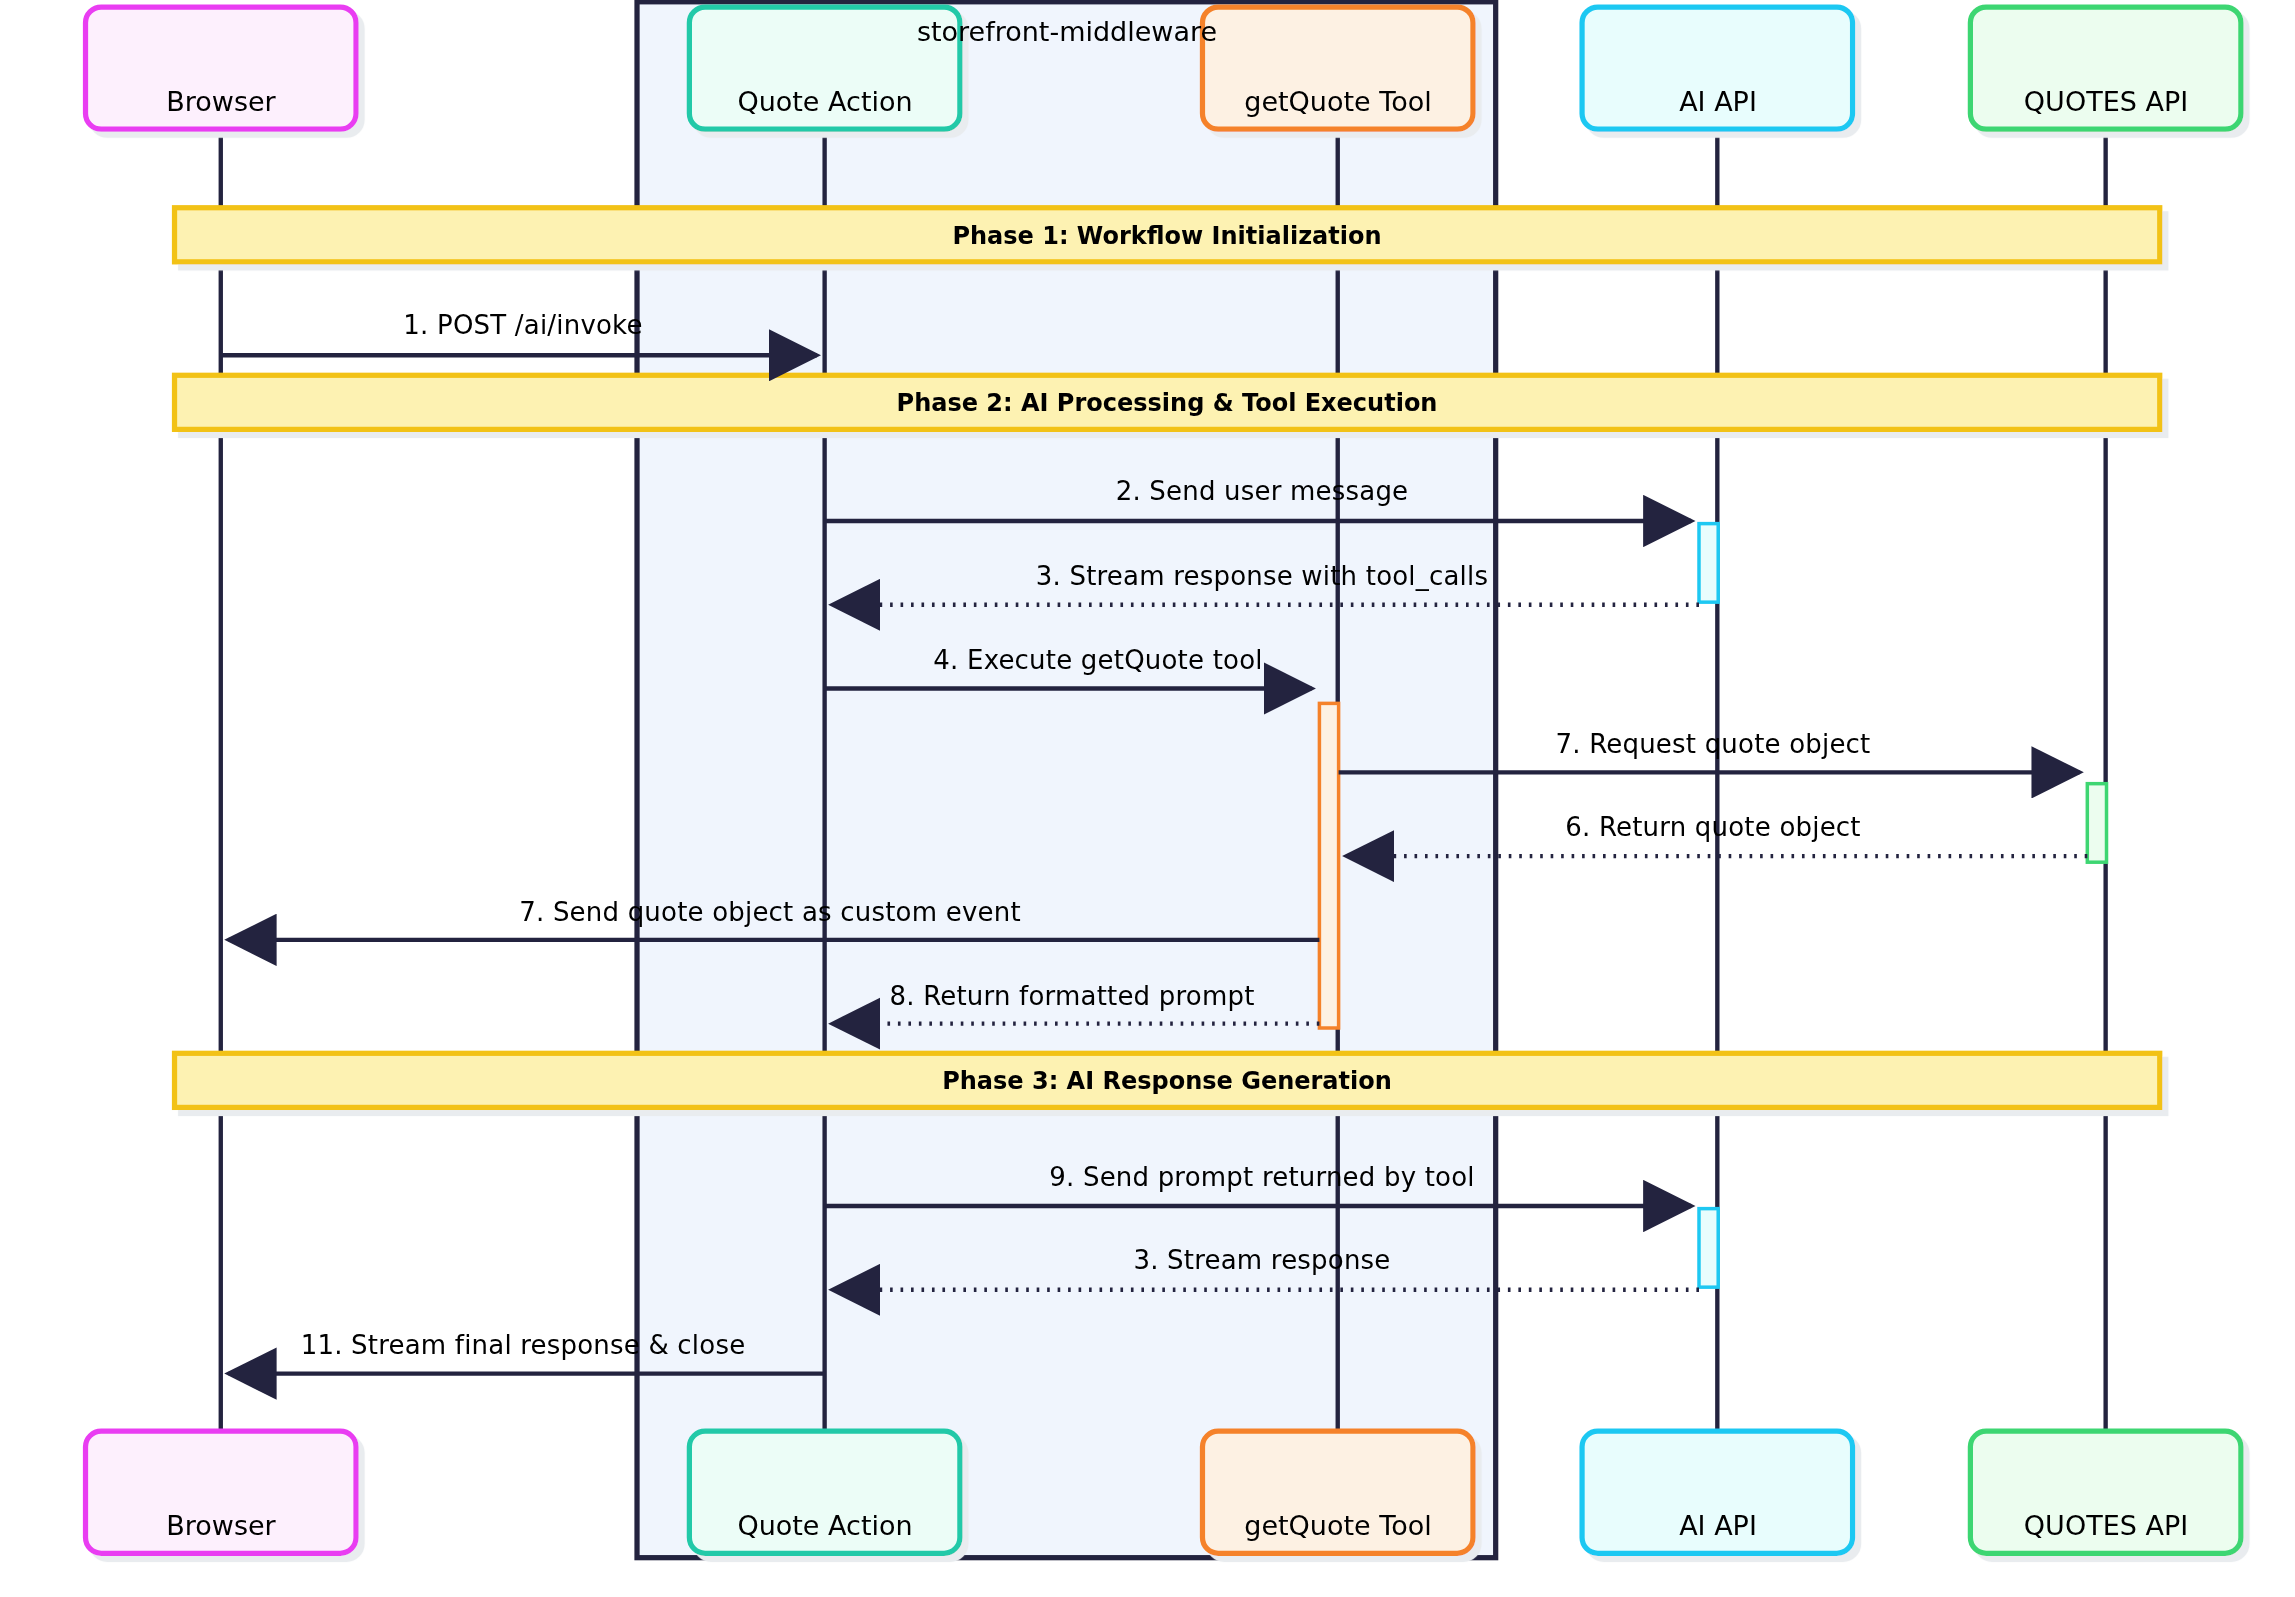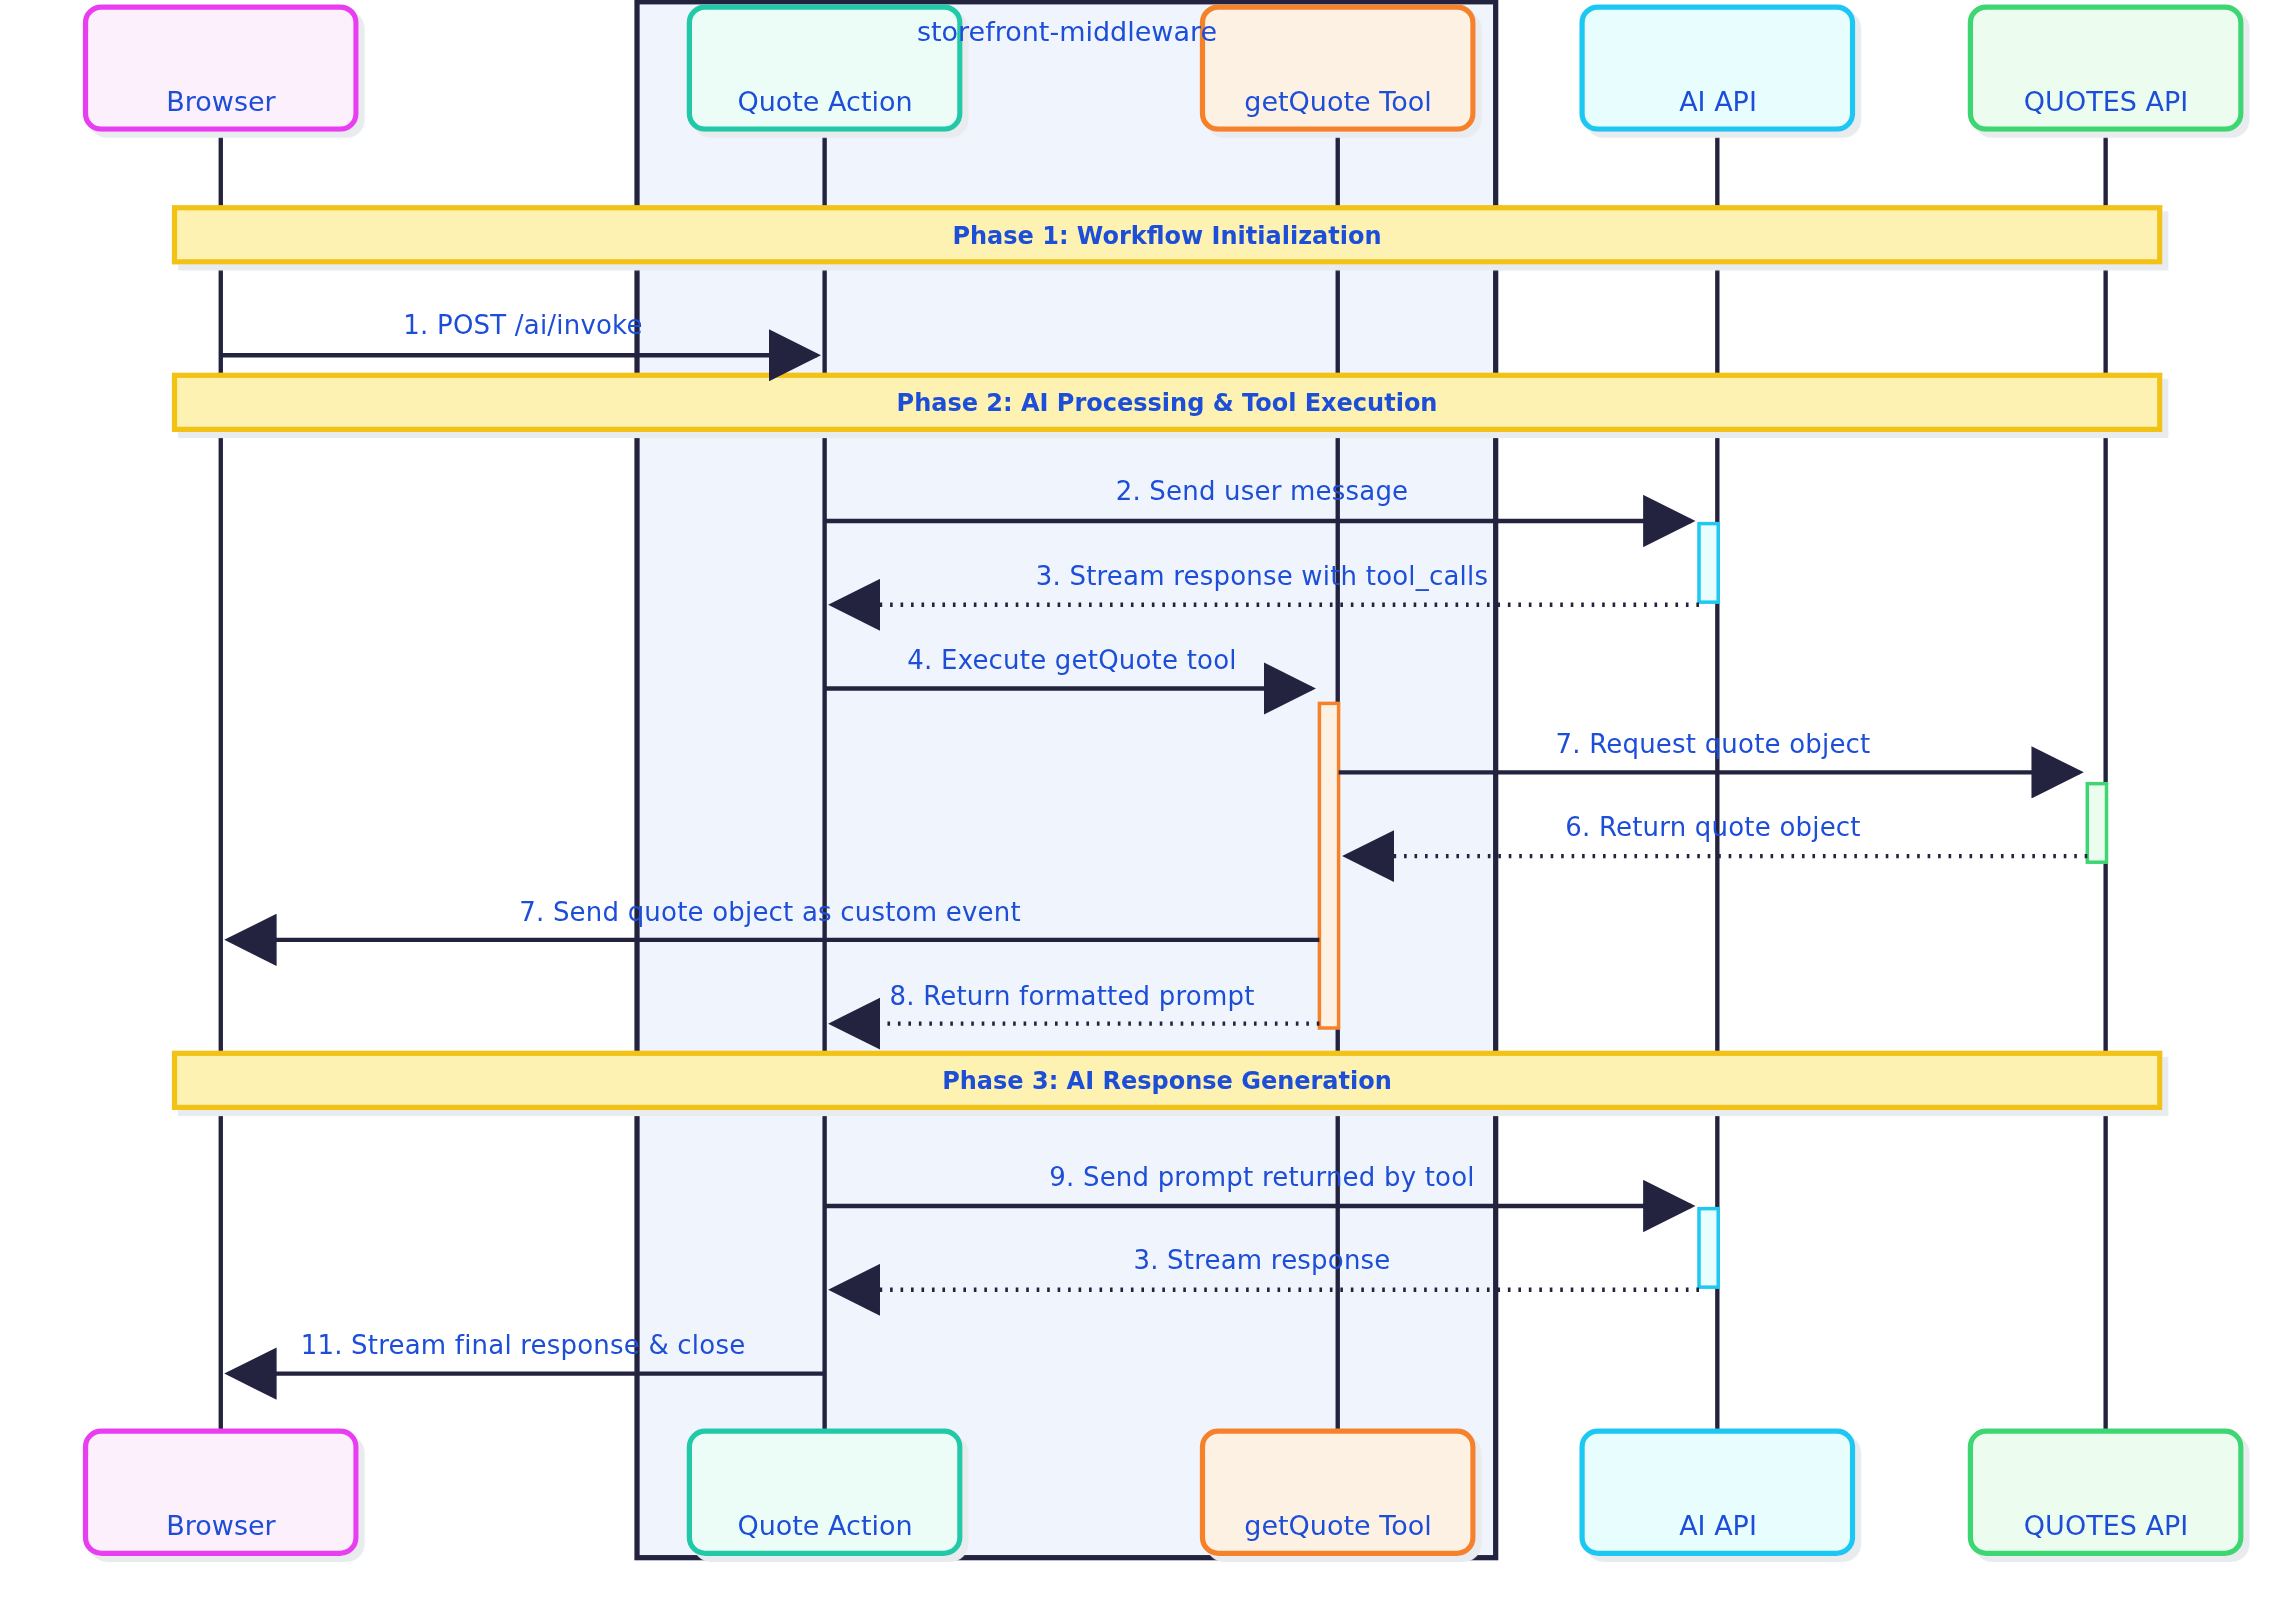--- a/index.html
+++ b/index.html
@@ -3,21 +3,21 @@
 <meta charset="utf-8">
 <style>
   html,body{margin:0;padding:0;background:#ffffff;}
   body{
     width:2295px;height:1597px;position:relative;overflow:hidden;
     font-family:"DejaVu Sans Condensed","Liberation Sans",sans-serif;
   }
   #diagram{position:absolute;left:0;top:0;width:2295px;height:1597px;}
   .lbl{
     position:absolute;
-    color:#1d4ed8;
+    color:#000000;
     font-family:"DejaVu Sans","Liberation Sans",sans-serif;
     white-space:nowrap;
     transform:translate(-50%,-50%);
     text-align:left;
   }
   .msg-lbl{font-size:26px;font-weight:400;letter-spacing:0.2px;}
   .participant-lbl{font-size:27px;margin-top:32px;}
   .group-lbl{font-size:27px;}
   .phase-lbl{font-size:24px;font-weight:700;}
   svg{display:block;}
@@ -83,21 +83,21 @@
       </g>
   </svg>
   <div id="labels">
       <div class="lbl group-lbl" style="left: 1067px; top: 31px;">storefront-middleware</div>
       <div class="lbl phase-lbl" style="left: 1167px; top: 236px;">Phase 1: Workflow Initialization</div>
       <div class="lbl phase-lbl" style="left: 1167px; top: 403px;">Phase 2: AI Processing &amp; Tool Execution</div>
       <div class="lbl phase-lbl" style="left: 1167px; top: 1081px;">Phase 3: AI Response Generation</div>
       <div class="lbl msg-lbl" style="left: 523px; top: 325px;">1. POST /ai/invoke</div>
       <div class="lbl msg-lbl" style="left: 1262px; top: 491px;">2. Send user message</div>
       <div class="lbl msg-lbl" style="left: 1262px; top: 576px;">3. Stream response with tool_calls</div>
-      <div class="lbl msg-lbl" style="left: 1072px; top: 660px;">4. Execute getQuote tool</div>
+      <div class="lbl msg-lbl" style="left: 1098px; top: 660px;">4. Execute getQuote tool</div>
       <div class="lbl msg-lbl" style="left: 1713px; top: 744px;">7. Request quote object</div>
       <div class="lbl msg-lbl" style="left: 1713px; top: 827px;">6. Return quote object</div>
       <div class="lbl msg-lbl" style="left: 770px; top: 912px;">7. Send quote object as custom event</div>
       <div class="lbl msg-lbl" style="left: 1072px; top: 996px;">8. Return formatted prompt</div>
       <div class="lbl msg-lbl" style="left: 1262px; top: 1177px;">9. Send prompt returned by tool</div>
       <div class="lbl msg-lbl" style="left: 1262px; top: 1260px;">3. Stream response</div>
       <div class="lbl msg-lbl" style="left: 523px; top: 1345px;">11. Stream final response &amp; close</div>
       <div class="lbl participant-lbl" style="left: 221px; top: 69px;">Browser</div>
       <div class="lbl participant-lbl" style="left: 221px; top: 1493px;">Browser</div>
       <div class="lbl participant-lbl" style="left: 825px; top: 69px;">Quote Action</div>

